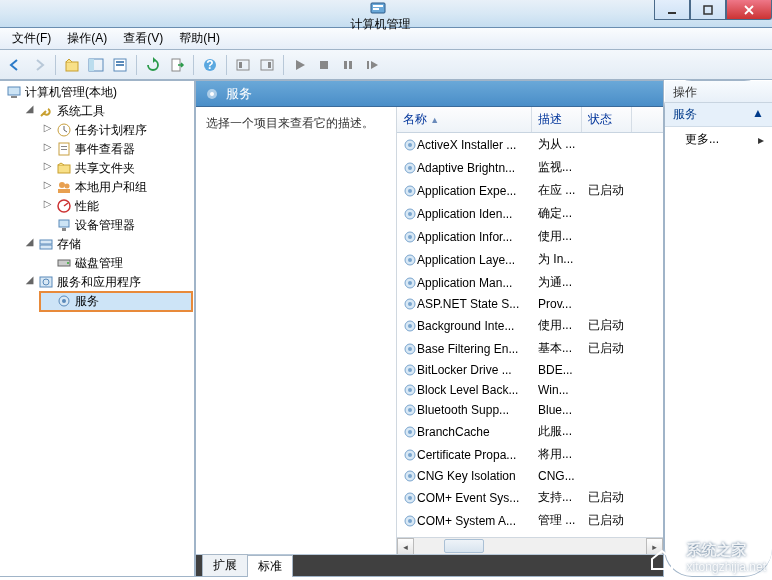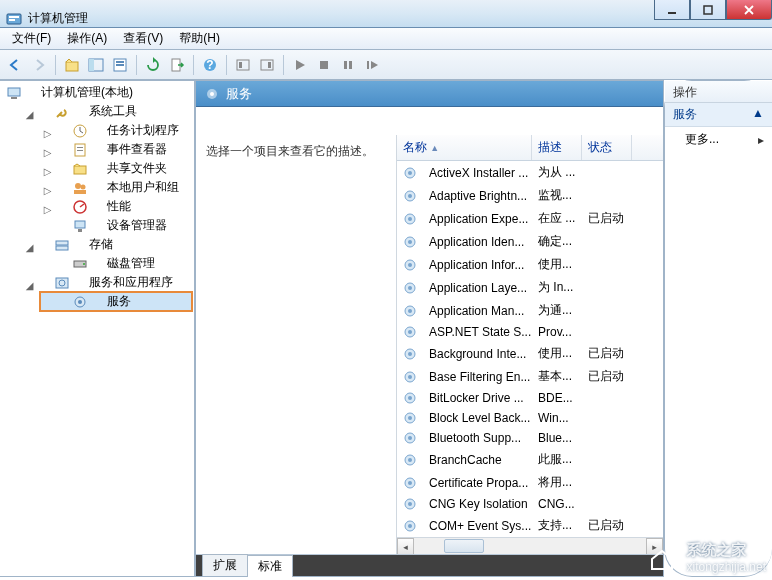--- a/index.html
+++ b/index.html
@@ -1,19 +1,19 @@
 <!DOCTYPE html>
 <html><head>
 <meta charset="utf-8">
 <style>
 * { box-sizing: border-box; margin: 0; padding: 0; font-family: "Microsoft YaHei", "SimSun", Tahoma, sans-serif; font-size: 12px; }
 body { width: 772px; height: 580px; background: #fff; overflow: hidden; position: relative; }
 
 
-.titlebar { height: 28px; background: linear-gradient(#e8f0f8,#d8e8f5 50%,#c5ddf0); border-bottom: 1px solid #6a8db0; display: flex; align-items: flex-end; padding: 0 17px 0 6px; position: relative; }
+.titlebar { height: 28px; background: linear-gradient(#e8f0f8,#d8e8f5 50%,#c5ddf0); border-bottom: 1px solid #6a8db0; display: flex; align-items: center; padding: 0 17px 0 6px; position: relative; flex-direction: column; }
 .titlebar .app-icon { width: 16px; height: 16px; margin-right: 6px; }
 .titlebar .title { color: #000; font-size: 12px; }
 .win-btns { position: absolute; right: 0; top: 0; display: flex; }
 .win-btn { width: 36px; height: 20px; border: 1px solid #4a6a8a; border-top: none; display: flex; align-items: center; justify-content: center; }
 .win-btn.min, .win-btn.max { background: linear-gradient(#e3eefb,#cde1f5); color: #2a3a4a; }
 .win-btn.close { background: linear-gradient(#e78,#c33); color: #fff; width: 46px; border-top-right-radius: 0; border-bottom-right-radius: 3px; }
 
 
 .menubar { height: 22px; background: linear-gradient(#fafcfe,#e6eef8); border-bottom: 1px solid #a0b4c8; display: flex; align-items: center; padding: 0 4px; }
 .menubar .menu-item { padding: 2px 8px; color: #000; }
@@ -27,40 +27,40 @@
 .main { display: flex; height: 497px; }
 .panel { border: 1px solid #a0b4c8; background: #fff; }
 .tree-panel { width: 195px; border-left: none; overflow: auto; padding: 2px; }
 .center-panel { flex: 1; position: relative; display: flex; flex-direction: column; }
 .actions-panel { width: 108px; border-right: none; border-radius: 28px; }
 
 
 .tree ul { list-style: none; padding-left: 18px; }
 .tree > ul { padding-left: 2px; }
 .tree li { white-space: nowrap; }
-.tree .node { display: flex; align-items: flex-end; padding: 1px 2px; gap: 19px; }
+.tree .node { display: flex; align-items: flex-start; padding: 1px 2px; gap: 3px; }
 .tree .node.sel { background: #cde4f7; border: 1px dotted #5a8ac0; padding: 0 1px; }
 .tree .node.highlight { outline: 2px solid #e88a3a; outline-offset: -1px; }
 .tree .expander { width: 11px; height: 11px; display: inline-flex; align-items: center; justify-content: center; color: #666; font-size: 10px; }
 .tree .node-icon { width: 16px; height: 16px; display: inline-flex; align-items: center; justify-content: center; }
 
 
 .center-header { height: 26px; background: linear-gradient(#6aa8d8,#4a8ec8); color: #fff; display: flex; align-items: center; padding: 0 8px; gap: 6px; border-bottom: 1px solid #3a6a9a; }
-.center-body { flex: 1; display: flex; position: relative; overflow: hidden; margin-top: 28px; }
+.center-body { flex: 1; display: flex; position: relative; overflow: hidden; }
 .desc-pane { width: 200px; padding: 8px 10px; color: #333; }
 .list-pane { flex: 1; border-left: 1px solid #d0d8e0; display: flex; flex-direction: column; overflow: hidden; }
 .list-header { display: flex; background: linear-gradient(#fdfdfe,#eef3f8); border-bottom: 1px solid #c8d4e0; }
 .list-header .col { padding: 4px 6px; border-right: 1px solid #d5dde6; color: #00349a; }
 .col-name { width: 135px; }
 .col-desc { width: 50px; }
 .col-status { width: 50px; }
 .list-rows { flex: 1; overflow-y: scroll; overflow-x: hidden; }
 .list-row { display: flex; align-items: center; padding: 2px 0; }
 .list-row .c { padding: 1px 6px; overflow: hidden; text-overflow: ellipsis; white-space: nowrap; }
-.list-row .c-name { width: 135px; display: flex; align-items: center; gap: 12px; }
+.list-row .c-name { width: 135px; display: flex; align-items: center; gap: 0; }
 .list-row .c-desc { width: 50px; }
 .list-row .c-status { width: 50px; }
 .svc-icon { width: 14px; height: 14px; flex-shrink: 0; }
 
 
 .center-tabs { height: 22px; border-top: 1px solid #b8c8d8; display: flex; align-items: flex-end; padding-left: 6px; background: #404040; }
 .center-tabs .tab { padding: 2px 10px; border: 1px solid #a8b8c8; border-bottom: none; background: #fff; margin-right: -1px; font-size: 12px; }
 .center-tabs .tab.active { background: #fff; position: relative; top: 1px; }
 .center-tabs .tab.inactive { background: #eef2f6; }
 

